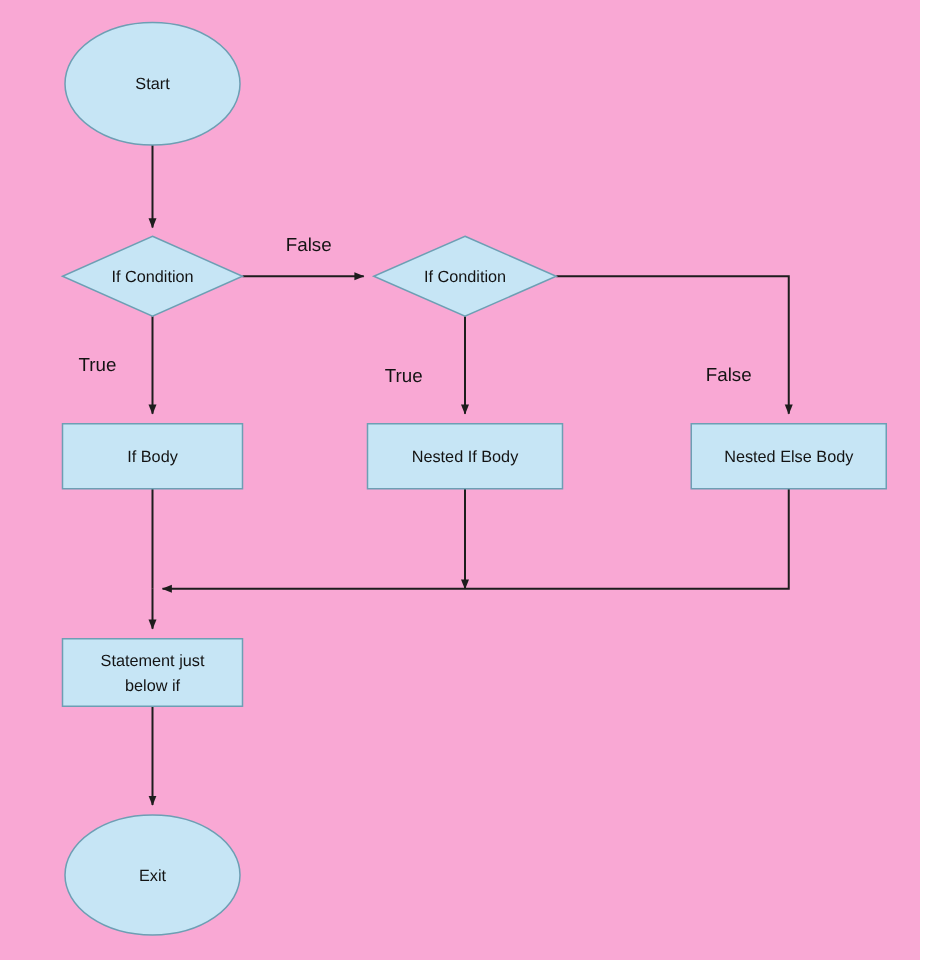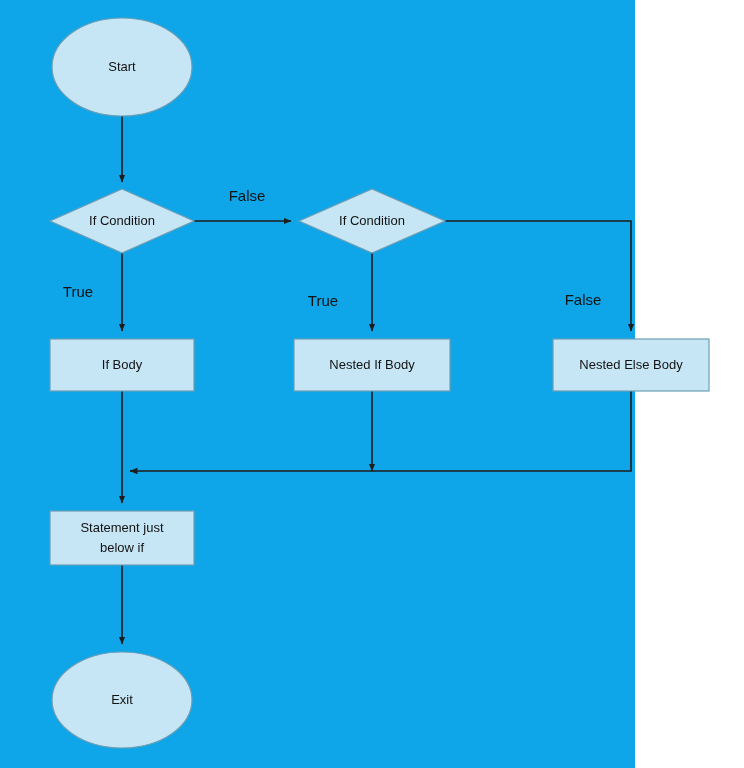--- a/index.html
+++ b/index.html
@@ -9,23 +9,23 @@
     background: #ffffff;
   }
   body {
     width: 744px;
     height: 768px;
     font-family: "Liberation Sans", sans-serif;
     overflow: hidden;
   }
   #flowchart-canvas {
     position: relative;
-    width: 635px;
+    width: 736px;
     height: 768px;
-    background: #0ea5e9;
+    background: #f9a8d4;
   }
   #flow-svg {
     position: absolute;
     top: 0;
     left: 0;
     width: 744px;
     height: 768px;
   }
   .node-label {
     font-family: "Liberation Sans", sans-serif;

